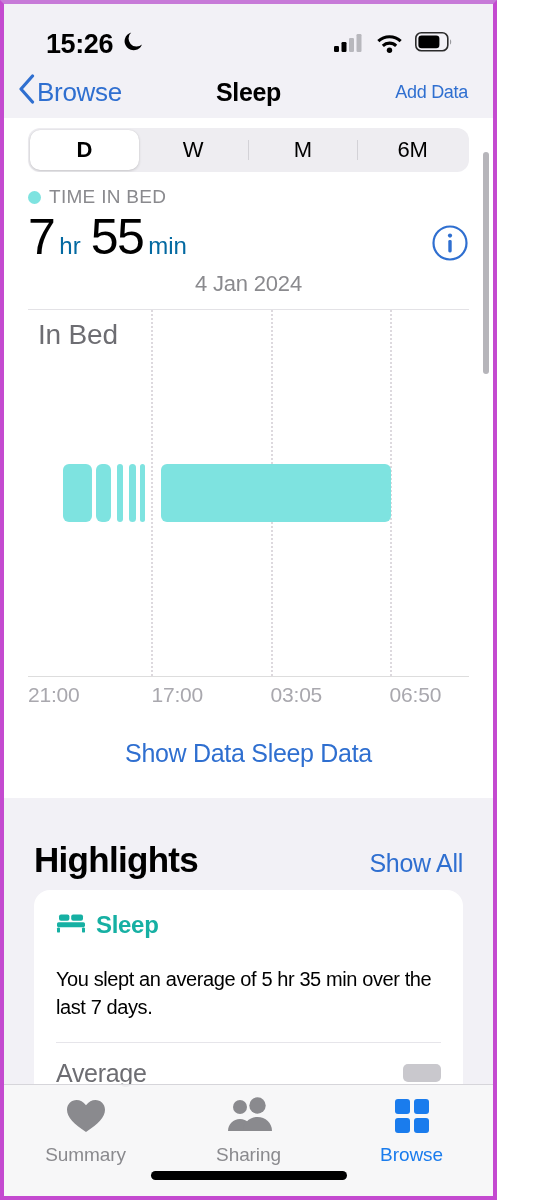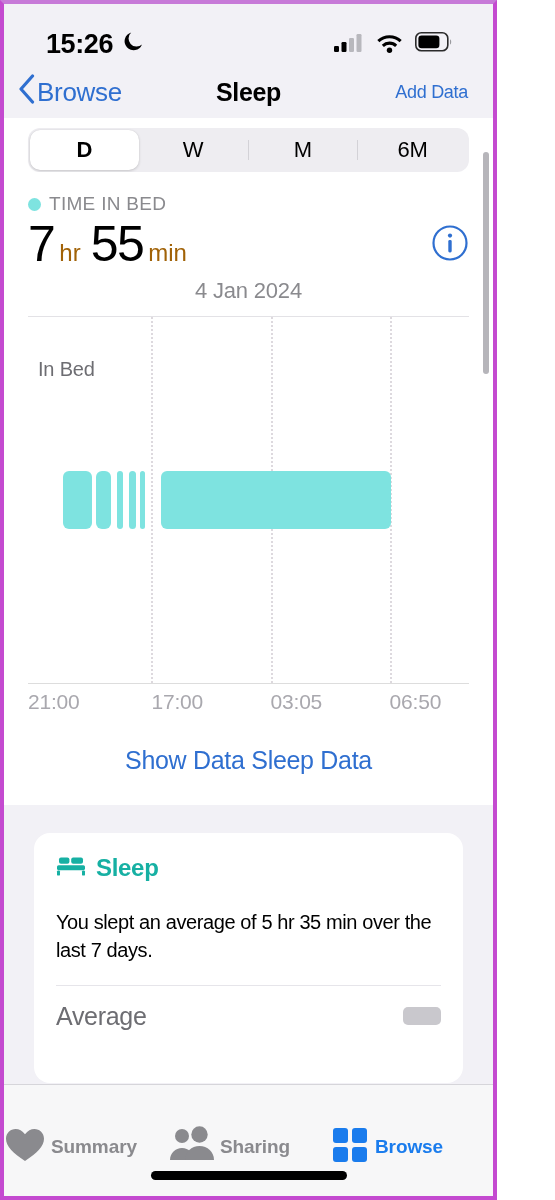--- a/index.html
+++ b/index.html
@@ -84,47 +84,47 @@
     background:#ffffff;
     border-radius:10px;
     box-shadow:0 1px 3px rgba(0,0,0,0.16), 0 0 1px rgba(0,0,0,0.12);
     font-weight:600;
   }
   .seg-div {
     width:1px; height:20px; background:#d3d2d7; align-self:center;
   }
 
   
-  .summary { padding:21px 24px 0 24px; background:#ffffff; position:relative; }
+  .summary { padding:14px 24px 0 24px; background:#ffffff; position:relative; }
   .legend-row { display:flex; align-items:center; gap:8px; }
   .legend-dot { width:13px; height:13px; border-radius:50%; background:#7ee3e0; }
   .legend-label {
     font-size:19px; color:#8a8a8e; letter-spacing:0.3px; font-weight:500;
   }
   .big-value { margin-top:4px; display:flex; align-items:baseline; }
   .bv-num { font-size:50px; font-weight:500; color:#000; letter-spacing:-1.5px; line-height:1; }
-  .bv-unit { font-size:24px; color:#a16207; margin:0 10px 0 5px; font-weight:400; }
+  .bv-unit { font-size:24px; color:#0369a1; margin:0 10px 0 5px; font-weight:400; }
   .bv-unit.last { margin-right:0; }
   .sub-date { margin-top:9px; font-size:22px; color:#8a8a8e; letter-spacing:-0.2px;text-align:center; }
   .info-btn {
     position:absolute; right:24px; top:52px;
     width:38px; height:38px;
   }
 
   
   .chart-wrap { padding:12px 24px 0 24px; background:#ffffff; }
   .chart {
     position:relative;
     height:368px;
     border-top:1px solid #e3e2e6;
     border-bottom:1px solid #ddd;
   }
   .chart-ylabel {
     position:absolute; left:10px; top:9px;
-    font-size:20px; color:#6d6d72; letter-spacing:-0.2px;margin-top:32px;
+    font-size:28px; color:#6d6d72; letter-spacing:-0.2px;
   }
   .gridline {
     position:absolute; top:0; bottom:0; width:1px;
     border-left:2px dotted #ddd9de;
   }
   .bar {
     position:absolute;
     background:#7ee3e0;
     border-radius:6px;
   }
@@ -183,21 +183,21 @@
   .tabbar {
     position:absolute; left:0; right:0; bottom:0;
     height:112px;
     background:rgba(246,246,248,0.94);
     border-top:1px solid #d6d5da;
     display:flex;
     padding-top:12px;
   }
   .tab {
     flex:1;
-    display:flex; flex-direction:row; align-items:center; gap:5px;font-weight:bold;
+    display:flex; flex-direction:column; align-items:center; gap:5px;
   }
   .tab-label { font-size:19px; color:#8a8a8e; letter-spacing:-0.1px; }
   .tab.active .tab-label { color:#1a7ced; }
   .home-indicator {
     position:absolute; left:50%; transform:translateX(-50%);
     bottom:16px;
     width:196px; height:9px; border-radius:5px; background:#000;
   }
 
   
@@ -314,20 +314,24 @@
         <span class="tick" style="left:28%">17:00</span>
         <span class="tick" style="left:55%">03:05</span>
         <span class="tick" style="left:82%">06:50</span>
       </div>
     </div>
 
     <div class="showmore">Show Data Sleep Data</div>
 
     <div class="gap"></div>
 
+    <div class="highlights-head">
+      <span class="hl-title">Highlights</span>
+      <span class="hl-showall">Show All</span>
+    </div>
 
     <div class="hl-cardwrap">
       <div class="hl-card">
         <div class="hl-cat">
           <span>
             <svg width="30" height="24" viewBox="0 0 30 24">
               <rect x="3" y="4.5" width="10.4" height="6.2" rx="2" fill="#16b0a3"></rect>
               <rect x="15.2" y="4.5" width="11.8" height="6.2" rx="2" fill="#16b0a3"></rect>
               <rect x="1" y="12.2" width="28" height="5" rx="1.6" fill="#16b0a3"></rect>
               <rect x="1" y="17.4" width="3" height="5.2" rx="1.2" fill="#16b0a3"></rect>

